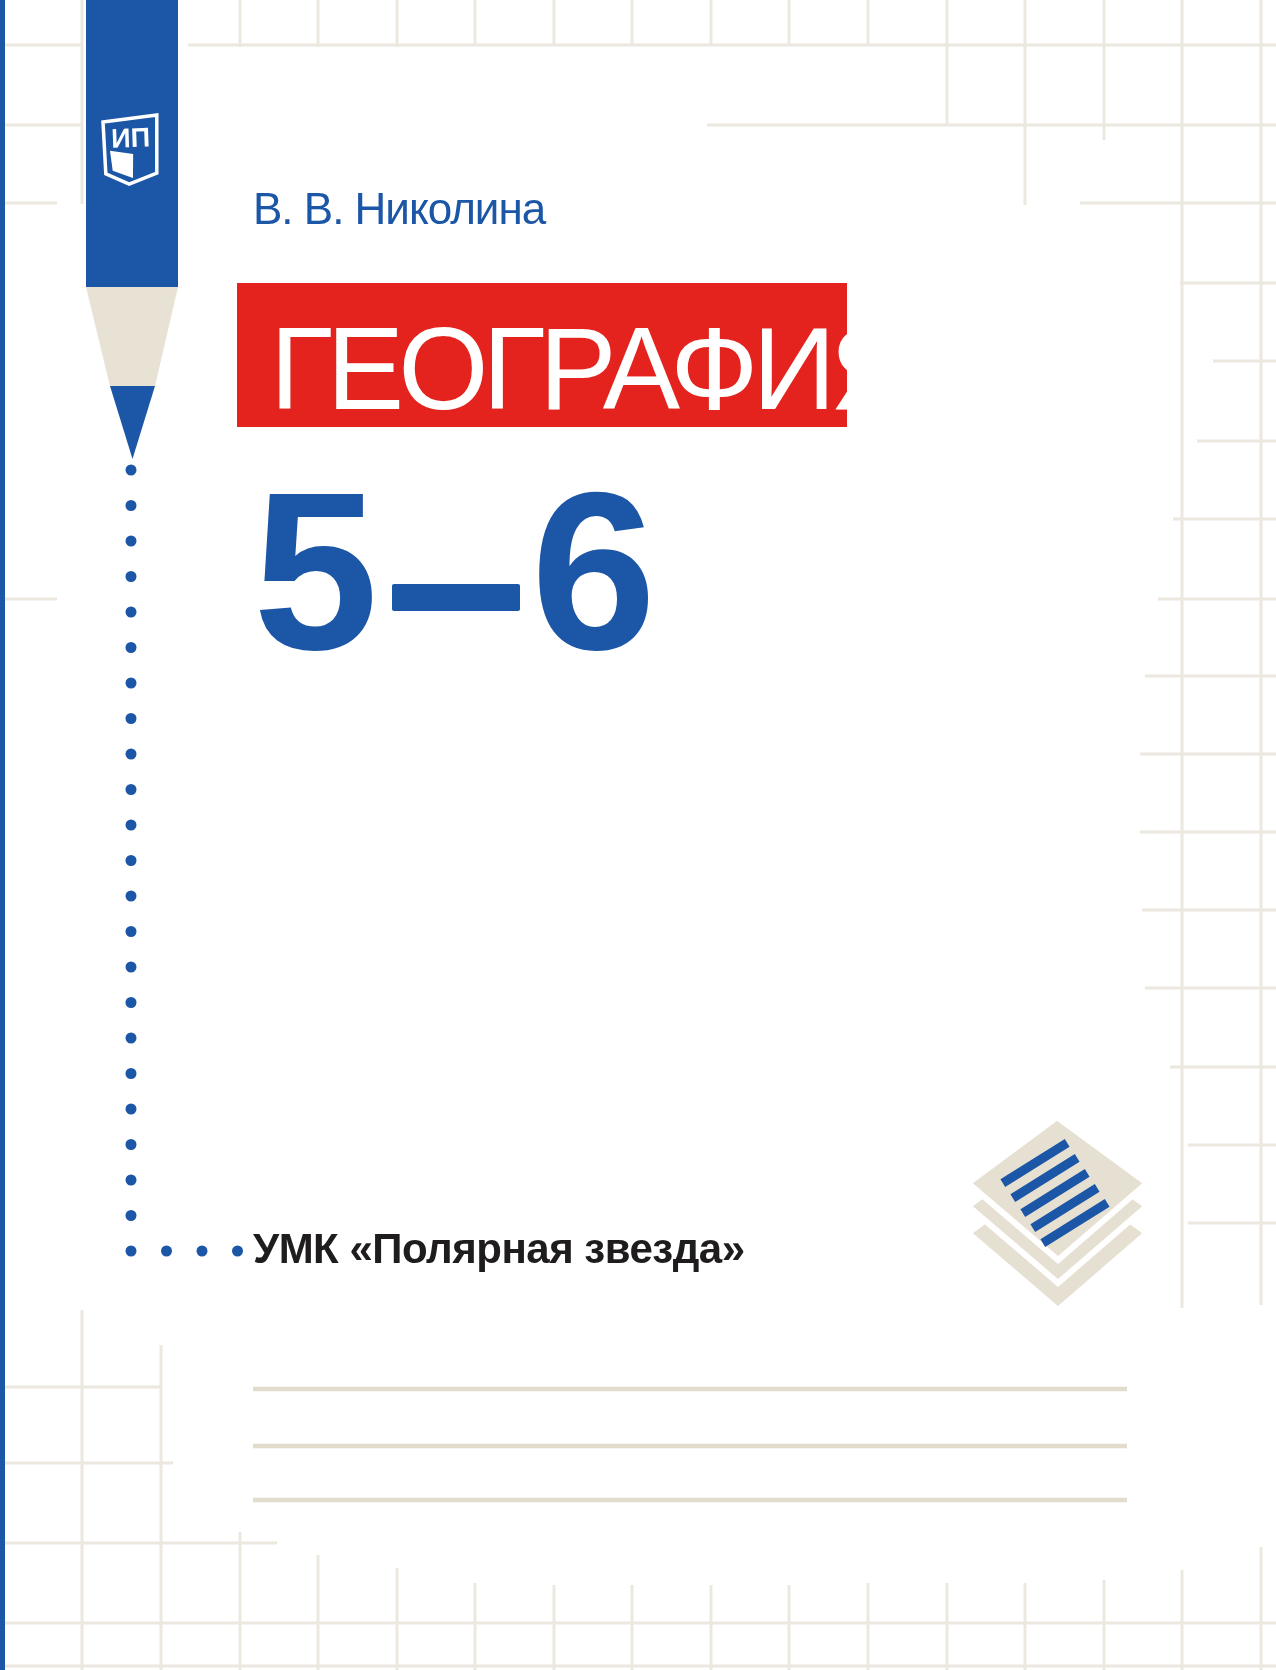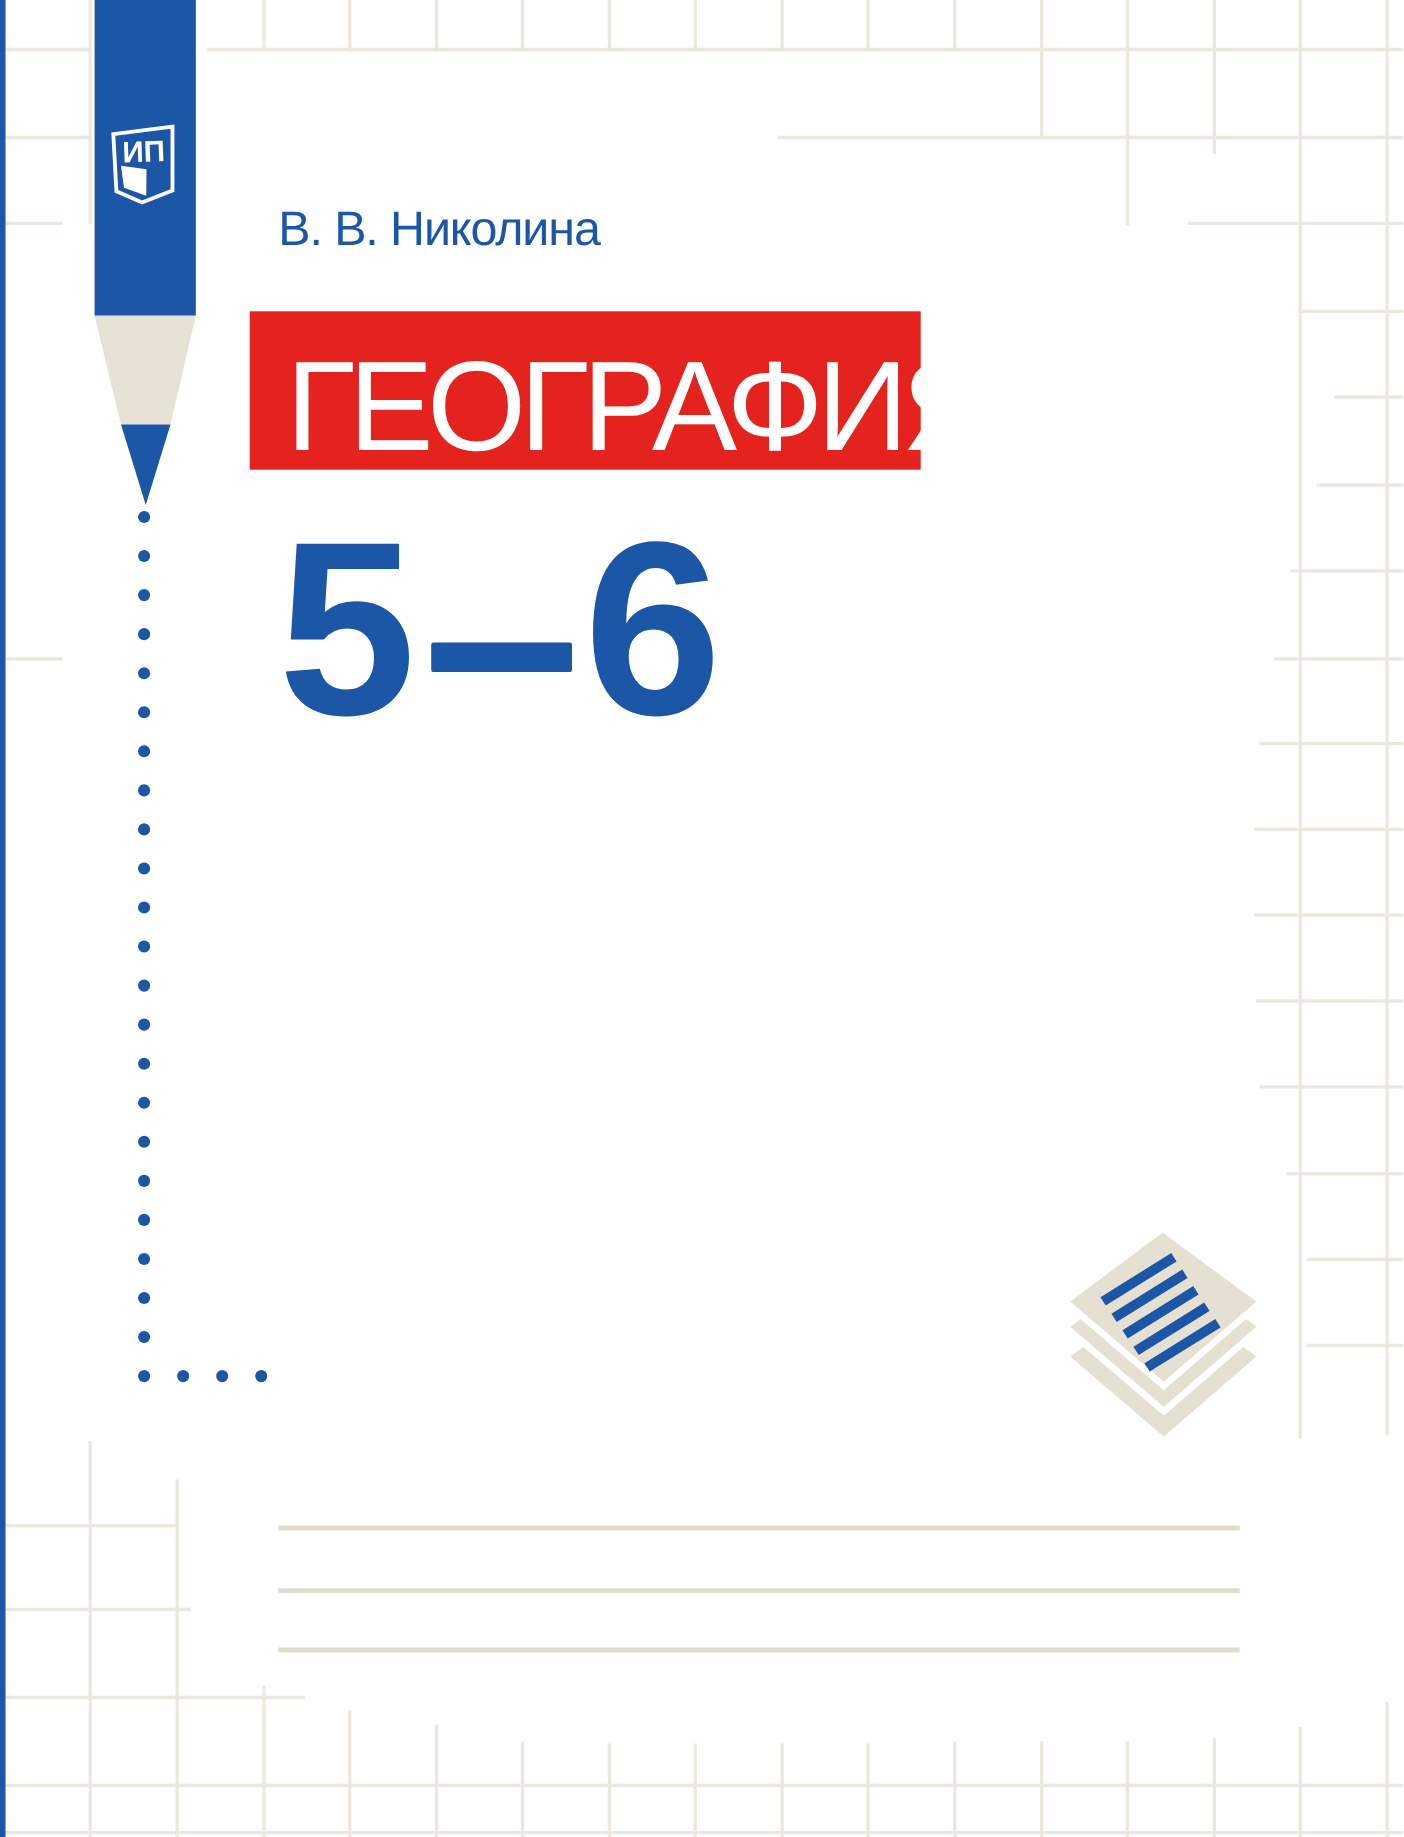--- a/index.html
+++ b/index.html
@@ -25,21 +25,21 @@
   .stripe{stroke:var(--c-blue,#1C56A6);stroke-width:9;stroke-linecap:butt;}
 
   
   .author{
     position:absolute;left:253px;top:187px;
     font-size:44px;line-height:1;letter-spacing:-1px;
     color:var(--c-blue,#1C56A6);
     white-space:nowrap;
   }
   .banner{
-    position:absolute;left:227px;top:283px;width:610px;height:144px;
+    position:absolute;left:237px;top:283px;width:610px;height:144px;
     background:var(--c-red,#E5231E);
   }
   .banner .title{
     position:absolute;left:33px;top:28px;
     font-size:116px;line-height:1;letter-spacing:-6px;
     color:#ffffff;white-space:nowrap;font-weight:400;
   }
   .grades{position:absolute;left:0;top:0;}
   .grade-num{
     position:absolute;top:459px;
@@ -203,15 +203,16 @@
   </div>
 
   <div class="grades" aria-label="5—6">
     <span class="grade-num grade-first">5</span>
     <span class="grade-dash" aria-label="—"></span>
     <span class="grade-num grade-second">6</span>
   </div>
 
 
   <div class="subtitle">
+    <div>УМК «Полярная звезда»</div>
   </div>
 
 </div>
 
 </body></html>

